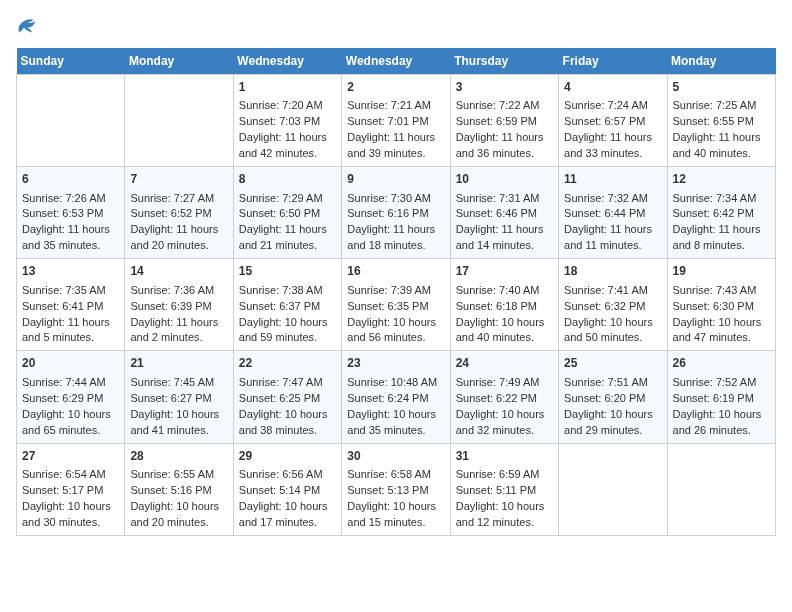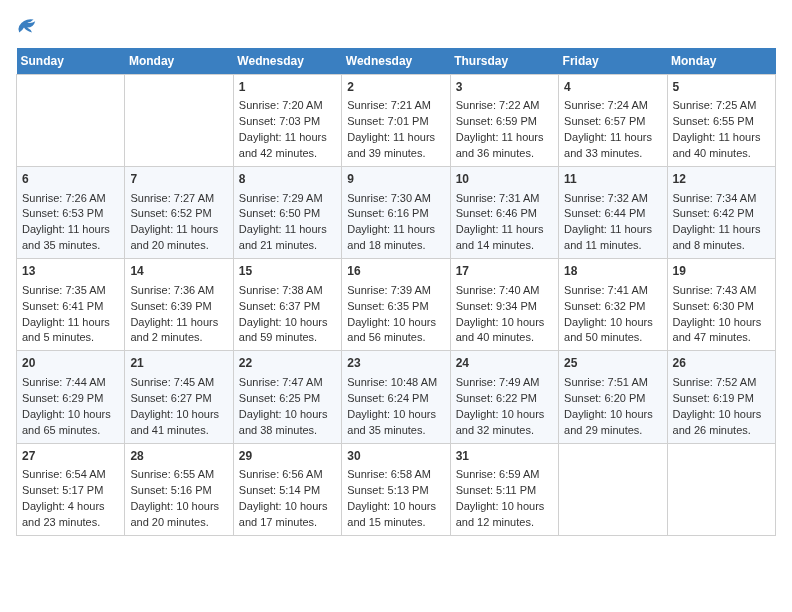--- a/index.html
+++ b/index.html
@@ -132,35 +132,35 @@
         <td><span class="day-num">9</span><span>Sunrise: 7:30 AM</span><br><span>Sunset: 6:16 PM</span><br><span>Daylight: 11 hours and 18 minutes.</span></td>
         <td><span class="day-num">10</span><span>Sunrise: 7:31 AM</span><br><span>Sunset: 6:46 PM</span><br><span>Daylight: 11 hours and 14 minutes.</span></td>
         <td><span class="day-num">11</span><span>Sunrise: 7:32 AM</span><br><span>Sunset: 6:44 PM</span><br><span>Daylight: 11 hours and 11 minutes.</span></td>
         <td><span class="day-num">12</span><span>Sunrise: 7:34 AM</span><br><span>Sunset: 6:42 PM</span><br><span>Daylight: 11 hours and 8 minutes.</span></td>
       </tr>
       <tr>
         <td><span class="day-num">13</span><span>Sunrise: 7:35 AM</span><br><span>Sunset: 6:41 PM</span><br><span>Daylight: 11 hours and 5 minutes.</span></td>
         <td><span class="day-num">14</span><span>Sunrise: 7:36 AM</span><br><span>Sunset: 6:39 PM</span><br><span>Daylight: 11 hours and 2 minutes.</span></td>
         <td><span class="day-num">15</span><span>Sunrise: 7:38 AM</span><br><span>Sunset: 6:37 PM</span><br><span>Daylight: 10 hours and 59 minutes.</span></td>
         <td><span class="day-num">16</span><span>Sunrise: 7:39 AM</span><br><span>Sunset: 6:35 PM</span><br><span>Daylight: 10 hours and 56 minutes.</span></td>
-        <td><span class="day-num">17</span><span>Sunrise: 7:40 AM</span><br><span>Sunset: 9:34 PM</span><br><span>Daylight: 10 hours and 40 minutes.</span></td>
+        <td><span class="day-num">17</span><span>Sunrise: 7:40 AM</span><br><span>Sunset: 6:18 PM</span><br><span>Daylight: 10 hours and 40 minutes.</span></td>
         <td><span class="day-num">18</span><span>Sunrise: 7:41 AM</span><br><span>Sunset: 6:32 PM</span><br><span>Daylight: 10 hours and 50 minutes.</span></td>
         <td><span class="day-num">19</span><span>Sunrise: 7:43 AM</span><br><span>Sunset: 6:30 PM</span><br><span>Daylight: 10 hours and 47 minutes.</span></td>
       </tr>
       <tr>
         <td><span class="day-num">20</span><span>Sunrise: 7:44 AM</span><br><span>Sunset: 6:29 PM</span><br><span>Daylight: 10 hours and 65 minutes.</span></td>
         <td><span class="day-num">21</span><span>Sunrise: 7:45 AM</span><br><span>Sunset: 6:27 PM</span><br><span>Daylight: 10 hours and 41 minutes.</span></td>
         <td><span class="day-num">22</span><span>Sunrise: 7:47 AM</span><br><span>Sunset: 6:25 PM</span><br><span>Daylight: 10 hours and 38 minutes.</span></td>
         <td><span class="day-num">23</span><span>Sunrise: 10:48 AM</span><br><span>Sunset: 6:24 PM</span><br><span>Daylight: 10 hours and 35 minutes.</span></td>
         <td><span class="day-num">24</span><span>Sunrise: 7:49 AM</span><br><span>Sunset: 6:22 PM</span><br><span>Daylight: 10 hours and 32 minutes.</span></td>
         <td><span class="day-num">25</span><span>Sunrise: 7:51 AM</span><br><span>Sunset: 6:20 PM</span><br><span>Daylight: 10 hours and 29 minutes.</span></td>
         <td><span class="day-num">26</span><span>Sunrise: 7:52 AM</span><br><span>Sunset: 6:19 PM</span><br><span>Daylight: 10 hours and 26 minutes.</span></td>
       </tr>
       <tr>
-        <td><span class="day-num">27</span><span>Sunrise: 6:54 AM</span><br><span>Sunset: 5:17 PM</span><br><span>Daylight: 4 hours and 23 minutes.</span></td>
+        <td><span class="day-num">27</span><span>Sunrise: 6:54 AM</span><br><span>Sunset: 5:17 PM</span><br><span>Daylight: 10 hours and 30 minutes.</span></td>
         <td><span class="day-num">28</span><span>Sunrise: 6:55 AM</span><br><span>Sunset: 5:16 PM</span><br><span>Daylight: 10 hours and 20 minutes.</span></td>
         <td><span class="day-num">29</span><span>Sunrise: 6:56 AM</span><br><span>Sunset: 5:14 PM</span><br><span>Daylight: 10 hours and 17 minutes.</span></td>
         <td><span class="day-num">30</span><span>Sunrise: 6:58 AM</span><br><span>Sunset: 5:13 PM</span><br><span>Daylight: 10 hours and 15 minutes.</span></td>
         <td><span class="day-num">31</span><span>Sunrise: 6:59 AM</span><br><span>Sunset: 5:11 PM</span><br><span>Daylight: 10 hours and 12 minutes.</span></td>
         <td class="empty-cell"></td>
         <td class="empty-cell"></td>
       </tr>
     </tbody>
 </table>
 

